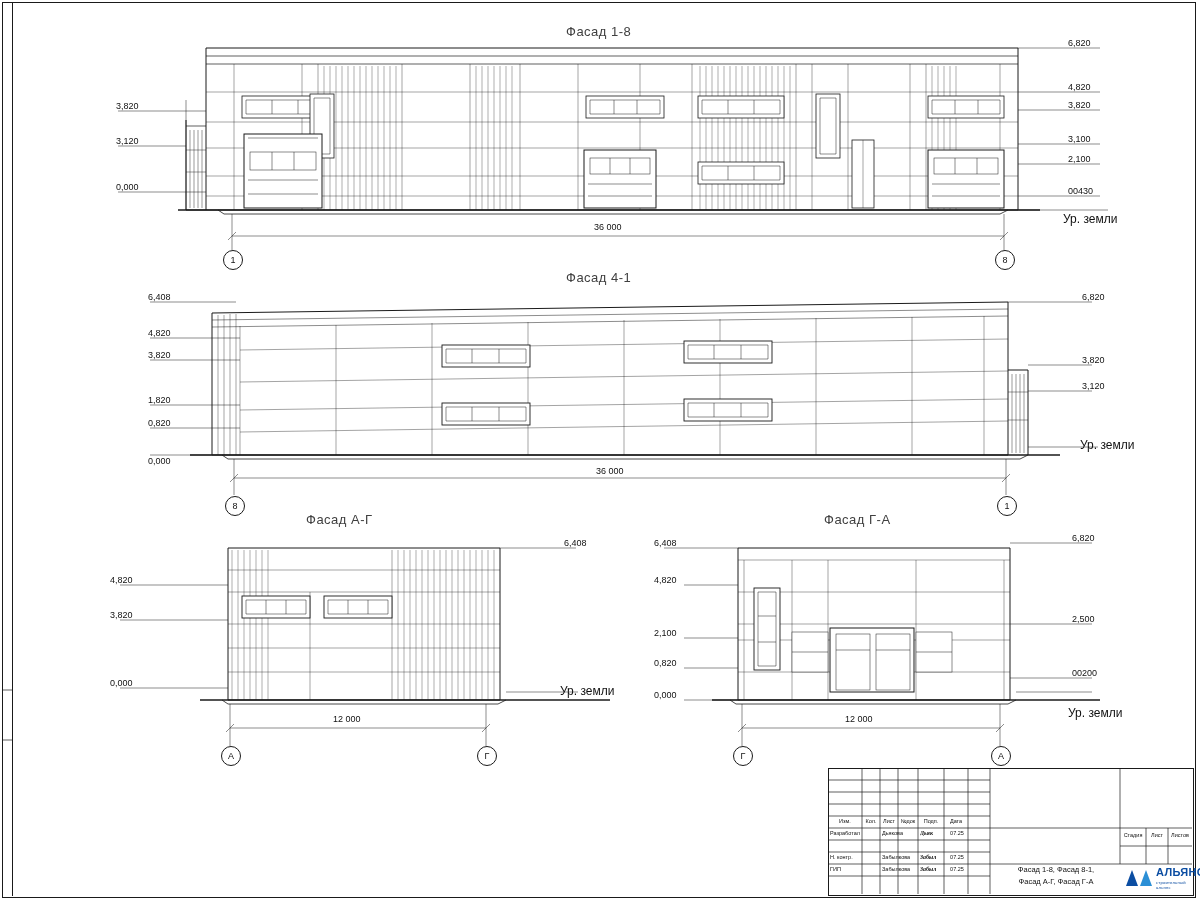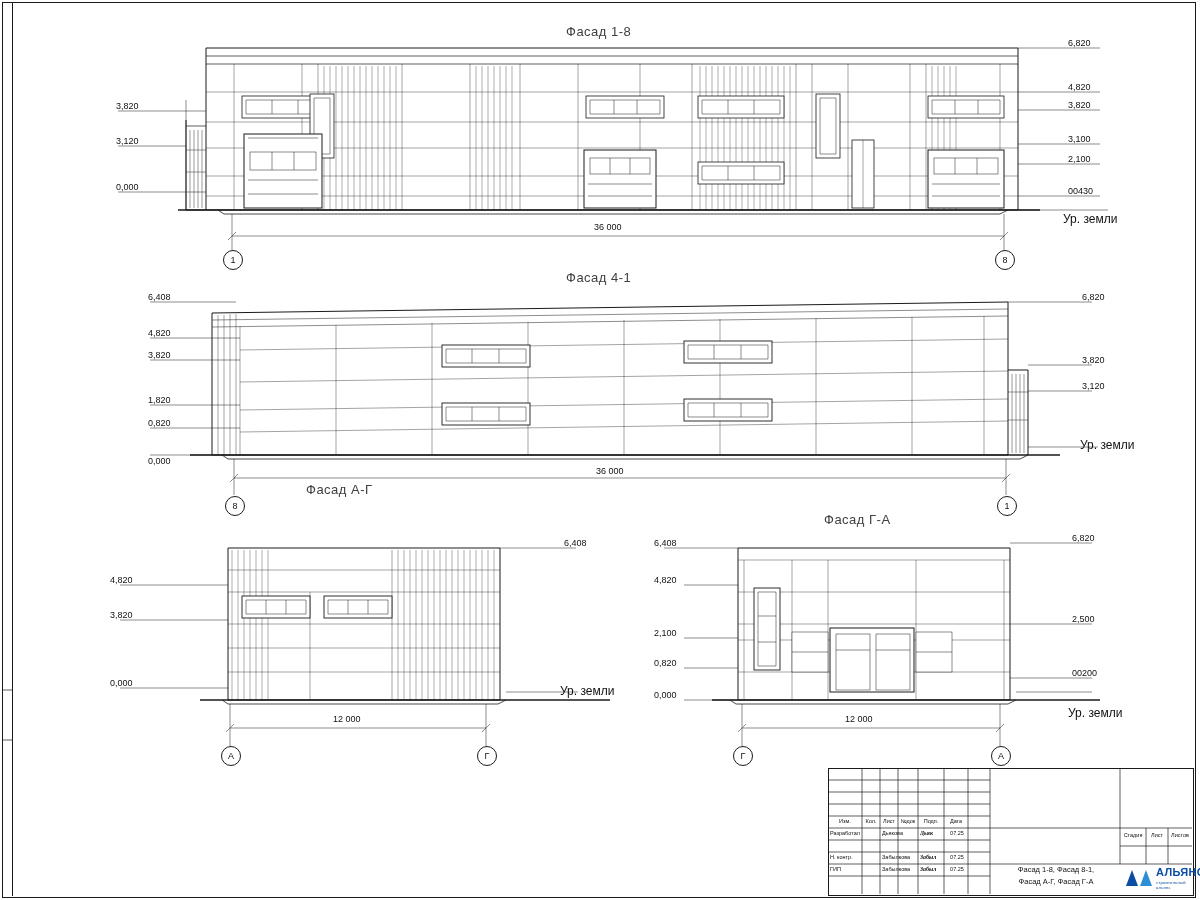--- a/index.html
+++ b/index.html
@@ -504,21 +504,21 @@
       <line x1="1006" y1="488" x2="1006" y2="495" stroke-width="0.5"></line>
       <line x1="230" y1="740" x2="230" y2="746" stroke-width="0.5"></line>
       <line x1="486" y1="740" x2="486" y2="746" stroke-width="0.5"></line>
       <line x1="742" y1="740" x2="742" y2="746" stroke-width="0.5"></line>
       <line x1="1000" y1="740" x2="1000" y2="746" stroke-width="0.5"></line>
     </g>
   </svg>
 
   <div class="title" style="left:566px;top:24px;">Фасад 1-8</div>
   <div class="title" style="left:566px;top:270px;">Фасад 4-1</div>
-  <div class="title" style="left:306px;top:482px;">Фасад А-Г</div>
+  <div class="title" style="left:306px;top:512px;">Фасад А-Г</div>
   <div class="title" style="left:824px;top:512px;">Фасад Г-А</div>
 
   <div class="lvl" style="left:116px;top:101px;">3,820</div>
   <div class="lvl" style="left:116px;top:136px;">3,120</div>
   <div class="lvl" style="left:116px;top:182px;">0,000</div>
 
   <div class="lvl" style="left:1068px;top:38px;">6,820</div>
   <div class="lvl" style="left:1068px;top:82px;">4,820</div>
   <div class="lvl" style="left:1068px;top:100px;">3,820</div>
   <div class="lvl" style="left:1068px;top:134px;">3,100</div>

